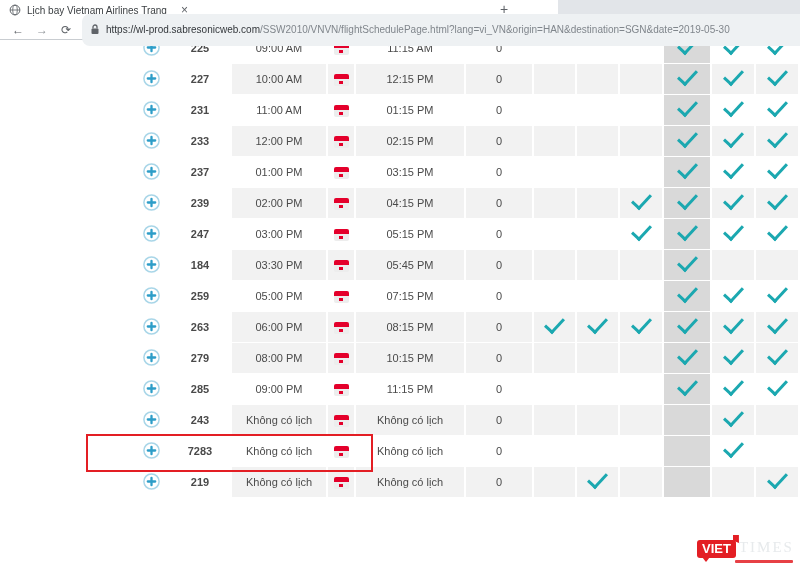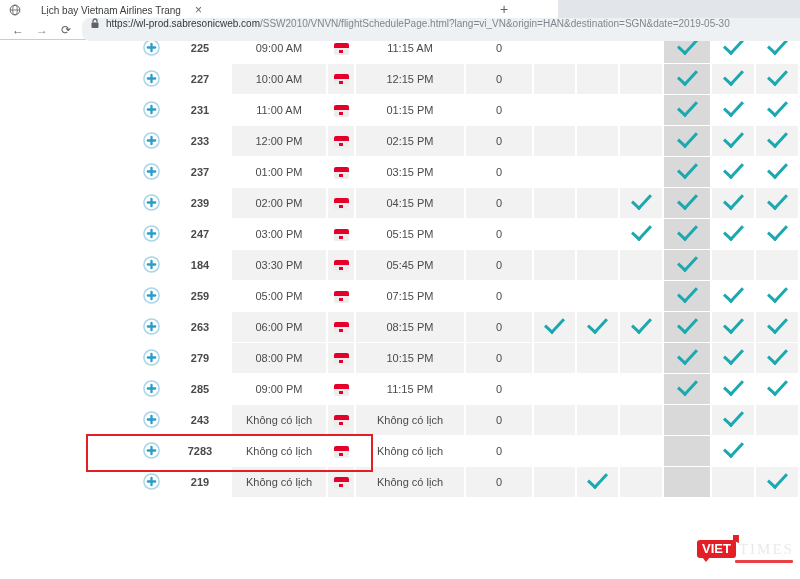--- a/index.html
+++ b/index.html
@@ -6,27 +6,27 @@
   html,body{margin:0;padding:0;}
   body{
     width:800px;height:579px;overflow:hidden;background:#fff;
     font-family:"Liberation Sans",sans-serif;position:relative;
   }
   
   .chrome{position:relative;height:40px;background:#fff;z-index:10;}
   .tabstrip{position:relative;height:20px;background:#fff;}
   .strip-right{position:absolute;left:558px;right:0;top:0;height:20px;background:#e2e5e9;}
   .tab{position:absolute;left:0;top:0;width:400px;height:20px;display:flex;align-items:center;padding-left:9px;background:#fff;}
-  .tab-title{margin-left:20px;font-size:10px;color:#3c4043;white-space:nowrap;overflow:hidden;max-width:310px;}
+  .tab-title{margin-left:6px;font-size:10px;color:#3c4043;white-space:nowrap;overflow:hidden;max-width:310px;}
   .tab-close{margin-left:14px;font-size:12px;line-height:12px;color:#5f6368;cursor:default;}
   .newtab{position:absolute;left:500px;top:1px;font-size:14px;color:#5f6368;}
   .navbar{position:relative;height:19px;display:flex;align-items:center;background:#fff;border-bottom:1px solid #c9cdd1;padding-left:6px;}
   .nav-icon{font-size:12px;color:#5f6368;width:24px;text-align:center;}
   .nav-icon.fwd{color:#8d9296;}
-  .addr{flex:1;height:23px;background:#eef1f3;border-radius:8px 0 0 8px;display:flex;margin-left:4px;padding-left:8px;overflow:hidden;white-space:nowrap;}
+  .addr{flex:1;height:32px;background:#eef1f3;border-radius:8px 0 0 8px;display:flex;align-items:center;margin-left:4px;padding-left:8px;overflow:hidden;white-space:nowrap;}
   .addr .lock{display:inline-flex;margin-right:6px;}
   .addr .domain{font-size:10px;color:#33373b;}
   .addr .path{font-size:10px;color:#80868c;}
   
   .content{position:relative;height:539px;overflow:hidden;background:#fff;padding-left:44px;}
   table.sched{border-collapse:separate;border-spacing:2px 1px;table-layout:fixed;width:712px;margin-left:88px;margin-top:-8px;}
   table.sched td{height:30px;padding:0;font-size:11px;color:#4a4a4a;text-align:center;vertical-align:middle;overflow:hidden;background:#fff;}
   td.plus{text-align:center;}
   td.flight{text-align:left;padding-left:8px;font-weight:bold;font-size:12px;color:#3a3a3a;}
   td.arr{text-align:left;padding-left:4px;}
@@ -35,21 +35,21 @@
   tr.shaded td.stops, tr.shaded td.chk{background:var(--shade);}
   td.darkcol{background:var(--darkcol) !important;}
   .check{display:inline-block;width:16px;height:8px;border-left:3px solid var(--check);border-bottom:3px solid var(--check);transform:rotate(-47deg);margin-bottom:5px;}
   .vnicon{display:inline-block;width:15px;height:12px;border-radius:2px;background:#ededed;position:relative;vertical-align:middle;}
   .vnicon::before{content:"";position:absolute;left:0;right:0;top:0;height:5px;background:var(--brand);border-radius:2px 2px 0 0;}
   .vnicon::after{content:"";position:absolute;left:5px;top:7px;width:4px;height:3px;background:var(--brand);}
   
   .hl-box{position:absolute;left:86px;top:394px;width:283px;height:34px;border:2px solid var(--hl);z-index:5;pointer-events:none;}
   
   .wm{position:absolute;left:697px;top:500px;z-index:6;}
-  .wm-row{display:flex;align-items:center;}
+  .wm-row{display:flex;align-items:flex-start;}
   .wm-badge{position:relative;background:var(--hl);color:#fff;font-weight:bold;font-size:13px;line-height:13px;padding:2px 5px 3px 5px;border-radius:3px;}
   .wm-badge::after{content:"";position:absolute;right:-3px;top:-5px;width:6px;height:8px;background:var(--hl);clip-path:polygon(0 0,100% 0,100% 100%,0 70%);}
   .wm-badge::before{content:"";position:absolute;left:5px;bottom:-4px;border-left:4px solid transparent;border-right:4px solid transparent;border-top:5px solid var(--hl);}
   .wm-times{font-family:"Liberation Serif",serif;font-size:15px;line-height:15px;letter-spacing:2px;color:#e7eaec;margin-left:3px;}
   .wm-tagline{height:3px;width:58px;background:var(--hl);opacity:.85;margin:2px 0 0 38px;border-radius:1px;}
 </style>
 </head>
 <body>
 
 <div class="chrome">

